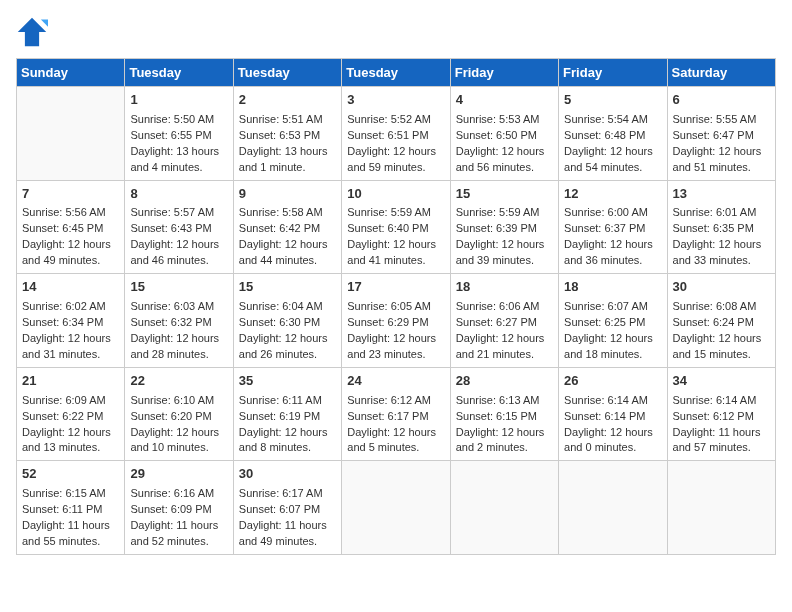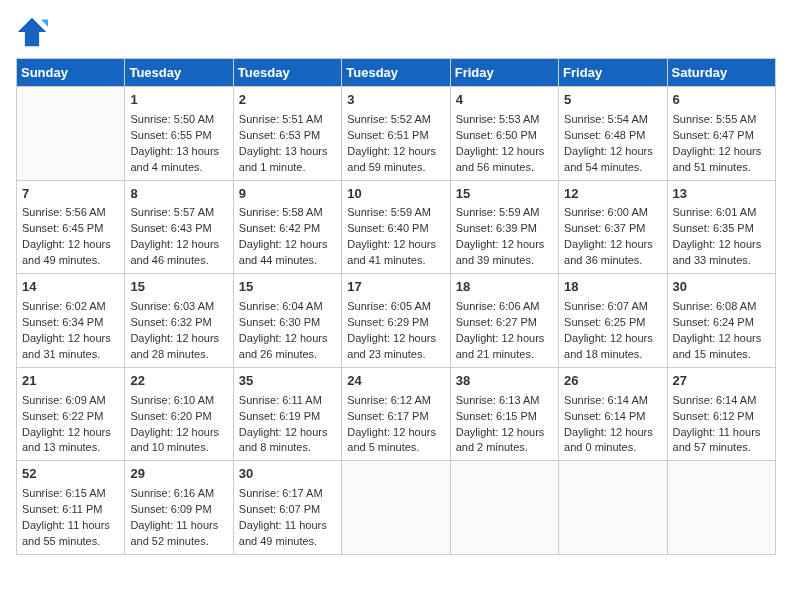--- a/index.html
+++ b/index.html
@@ -139,23 +139,23 @@
         <td><span class="day-number">17</span><span class="cell-content">Sunrise: 6:05 AM<br>Sunset: 6:29 PM<br>Daylight: 12 hours and 23 minutes.</span></td>
         <td><span class="day-number">18</span><span class="cell-content">Sunrise: 6:06 AM<br>Sunset: 6:27 PM<br>Daylight: 12 hours and 21 minutes.</span></td>
         <td><span class="day-number">18</span><span class="cell-content">Sunrise: 6:07 AM<br>Sunset: 6:25 PM<br>Daylight: 12 hours and 18 minutes.</span></td>
         <td><span class="day-number">30</span><span class="cell-content">Sunrise: 6:08 AM<br>Sunset: 6:24 PM<br>Daylight: 12 hours and 15 minutes.</span></td>
       </tr>
       <tr>
         <td><span class="day-number">21</span><span class="cell-content">Sunrise: 6:09 AM<br>Sunset: 6:22 PM<br>Daylight: 12 hours and 13 minutes.</span></td>
         <td><span class="day-number">22</span><span class="cell-content">Sunrise: 6:10 AM<br>Sunset: 6:20 PM<br>Daylight: 12 hours and 10 minutes.</span></td>
         <td><span class="day-number">35</span><span class="cell-content">Sunrise: 6:11 AM<br>Sunset: 6:19 PM<br>Daylight: 12 hours and 8 minutes.</span></td>
         <td><span class="day-number">24</span><span class="cell-content">Sunrise: 6:12 AM<br>Sunset: 6:17 PM<br>Daylight: 12 hours and 5 minutes.</span></td>
-        <td><span class="day-number">38</span><span class="cell-content">Sunrise: 6:13 AM<br>Sunset: 6:15 PM<br>Daylight: 12 hours and 2 minutes.</span></td>
+        <td><span class="day-number">28</span><span class="cell-content">Sunrise: 6:13 AM<br>Sunset: 6:15 PM<br>Daylight: 12 hours and 2 minutes.</span></td>
         <td><span class="day-number">26</span><span class="cell-content">Sunrise: 6:14 AM<br>Sunset: 6:14 PM<br>Daylight: 12 hours and 0 minutes.</span></td>
-        <td><span class="day-number">27</span><span class="cell-content">Sunrise: 6:14 AM<br>Sunset: 6:12 PM<br>Daylight: 11 hours and 57 minutes.</span></td>
+        <td><span class="day-number">34</span><span class="cell-content">Sunrise: 6:14 AM<br>Sunset: 6:12 PM<br>Daylight: 11 hours and 57 minutes.</span></td>
       </tr>
       <tr>
         <td><span class="day-number">52</span><span class="cell-content">Sunrise: 6:15 AM<br>Sunset: 6:11 PM<br>Daylight: 11 hours and 55 minutes.</span></td>
         <td><span class="day-number">29</span><span class="cell-content">Sunrise: 6:16 AM<br>Sunset: 6:09 PM<br>Daylight: 11 hours and 52 minutes.</span></td>
         <td><span class="day-number">30</span><span class="cell-content">Sunrise: 6:17 AM<br>Sunset: 6:07 PM<br>Daylight: 11 hours and 49 minutes.</span></td>
         <td class="empty-cell"></td>
         <td class="empty-cell"></td>
         <td class="empty-cell"></td>
         <td class="empty-cell"></td>
       </tr>

